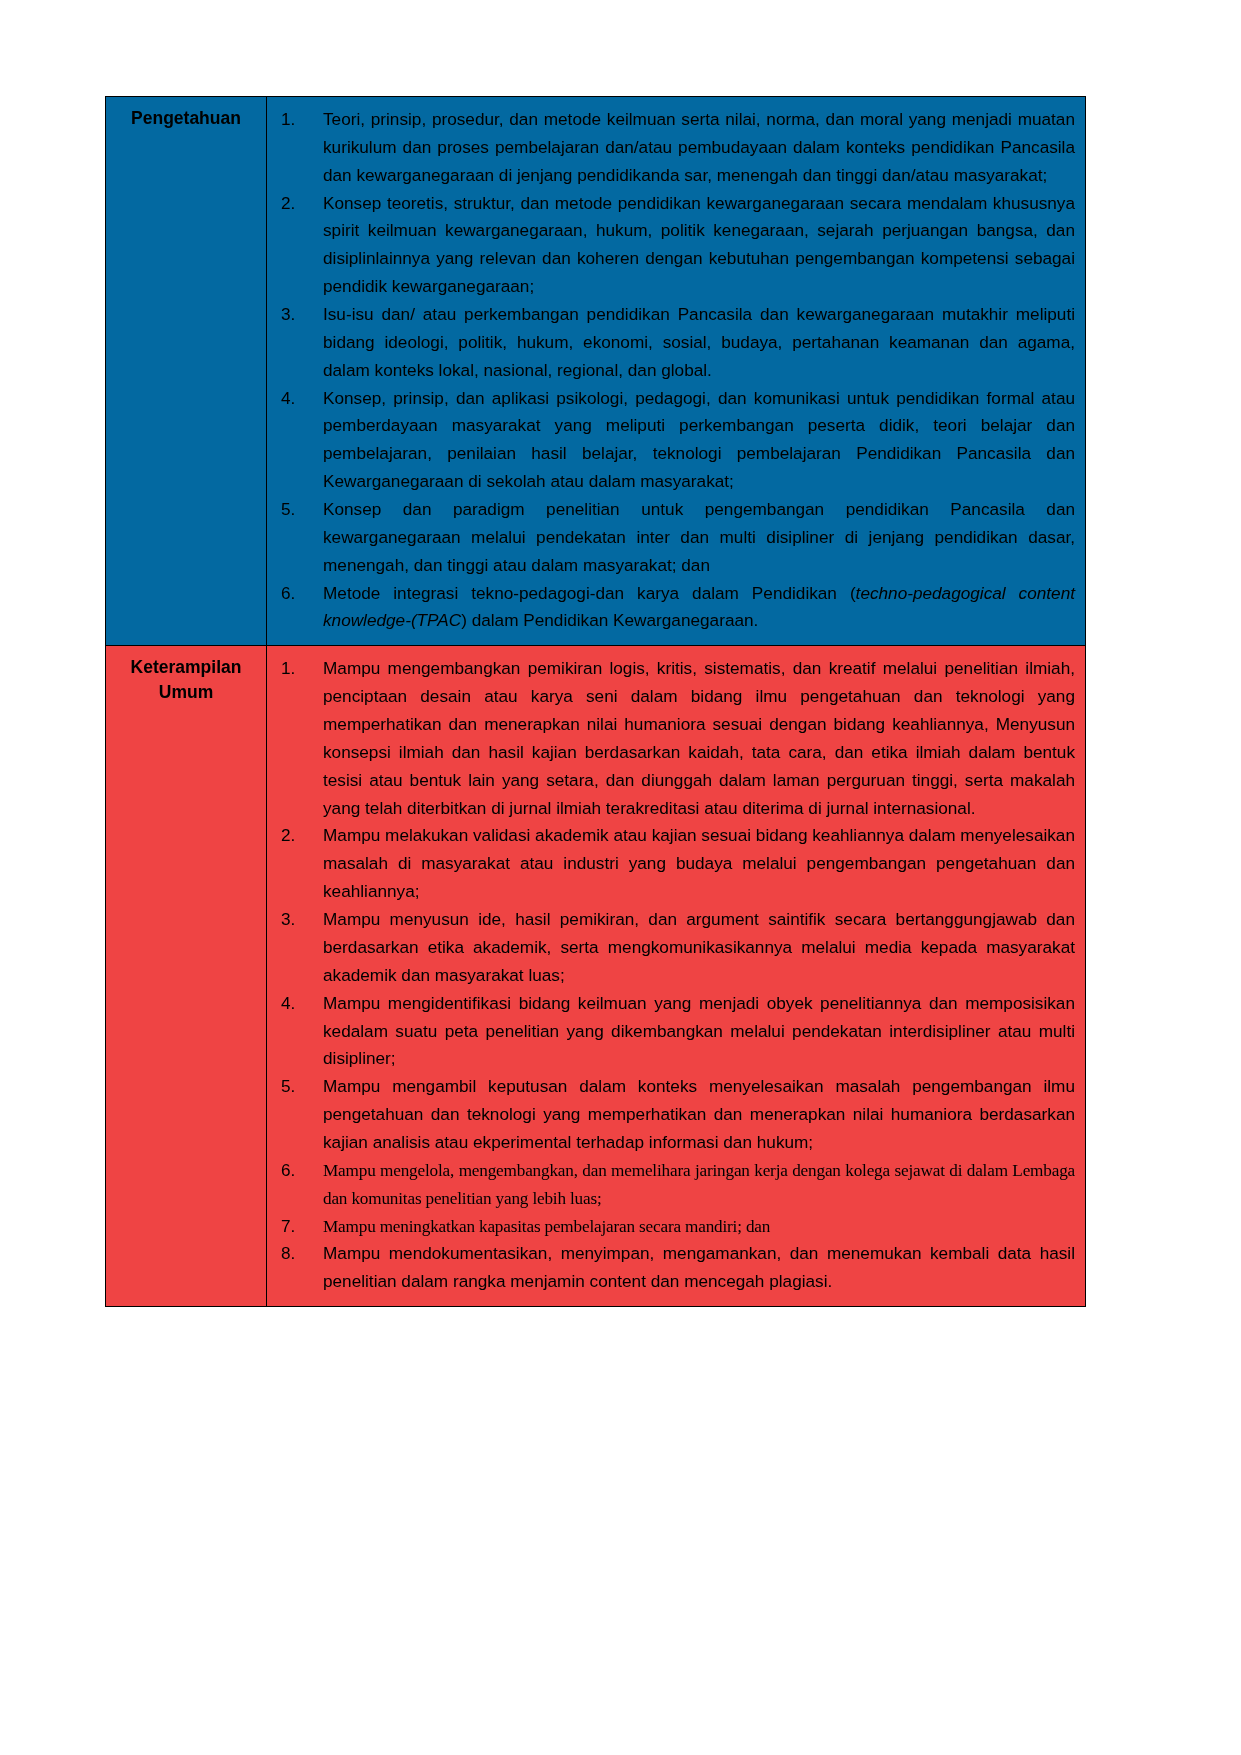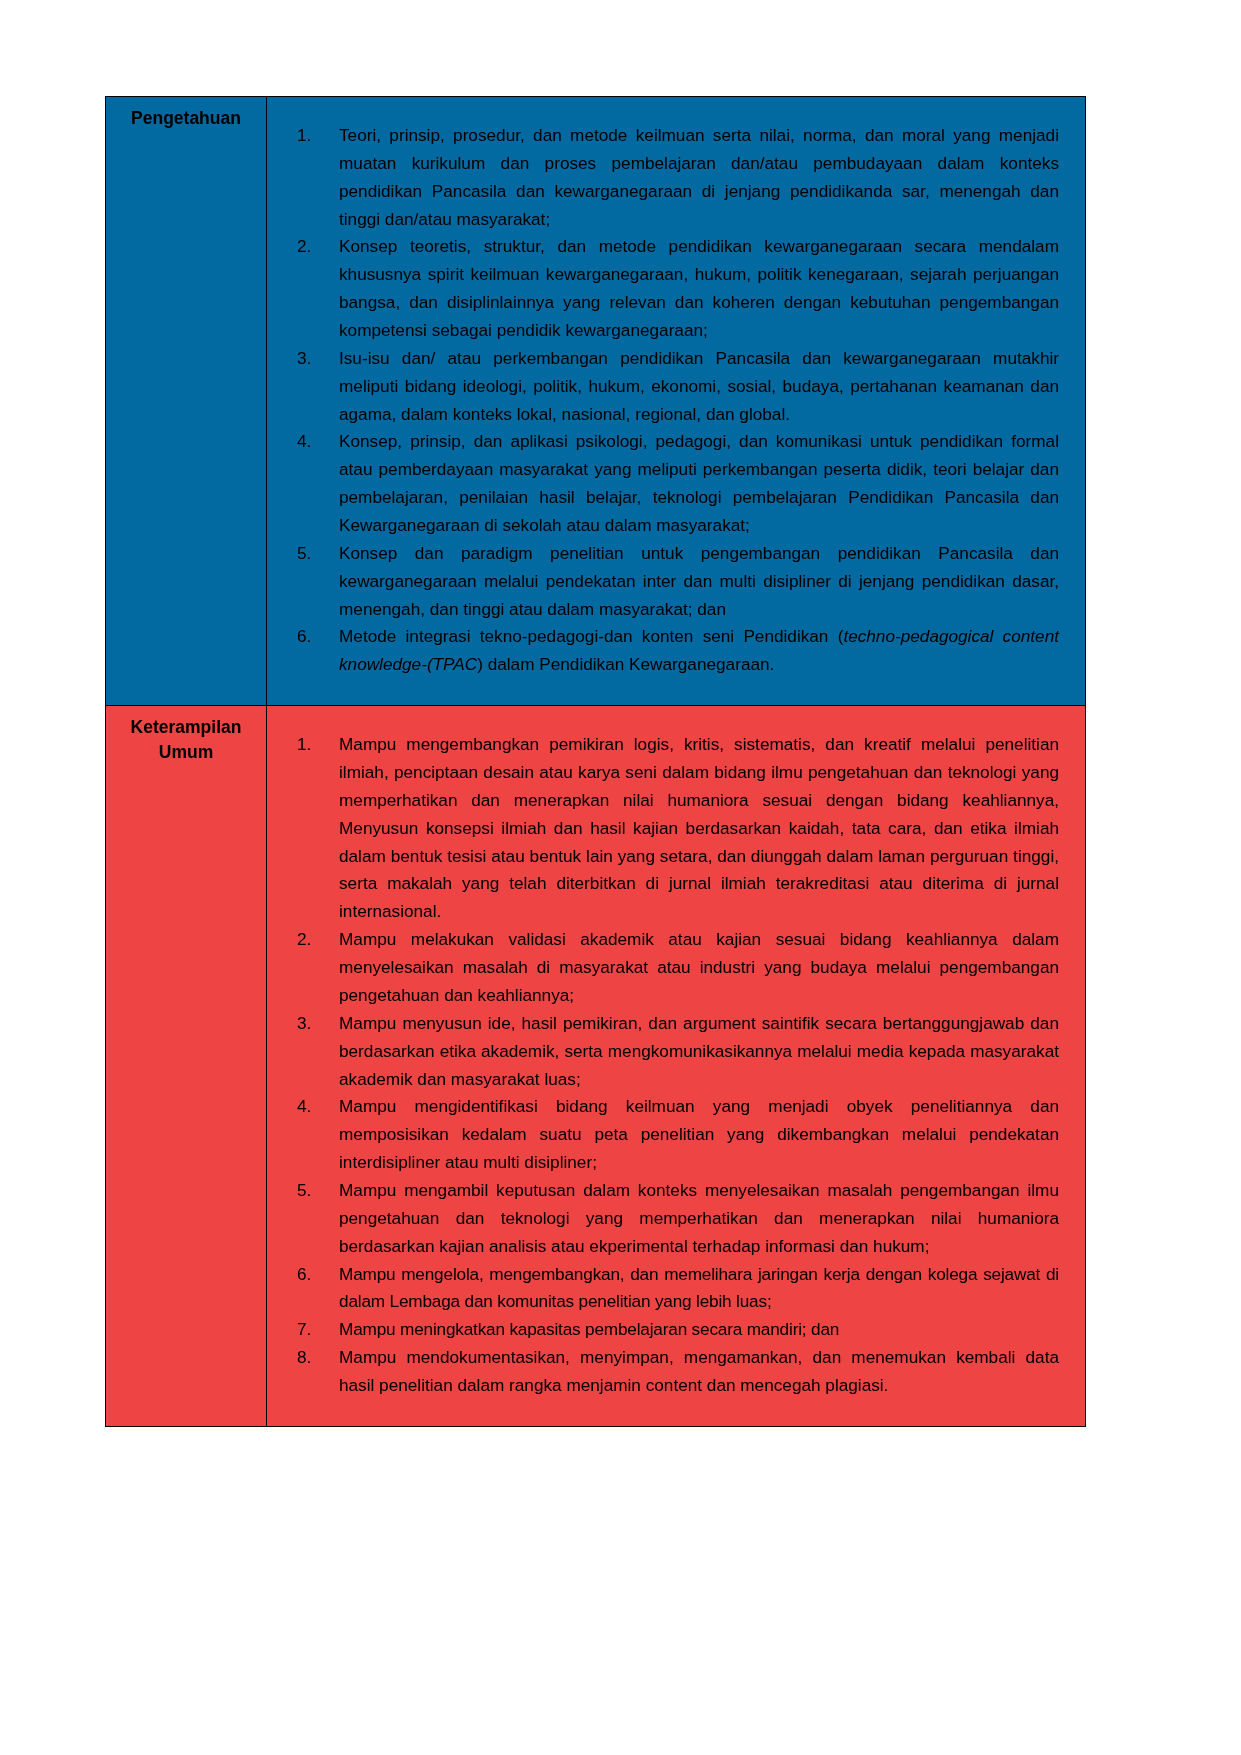--- a/index.html
+++ b/index.html
@@ -46,21 +46,21 @@
     padding-top: 10px;
     padding-bottom: 14px;
   }
   tr.row-shaded td {
     background: #0369a1;
   }
   tr.row-plain td {
     background: #ef4444;
   }
   ol.items {
-    margin: 16px;
+    margin: 0;
     padding: 0;
     list-style: none;
     counter-reset: itm;
   }
   ol.items > li {
     counter-increment: itm;
     position: relative;
     padding-left: 46px;
     font-size: 17.2px;
     line-height: 1.62;
@@ -81,21 +81,21 @@
   ol.items > li .txt {
     display: block;
   }
   
   li.nojust {
     text-align: left;
   }
   em.it {
     font-style: italic;
   }
-  .tight { letter-spacing: -0.18px; }
+  .tight { letter-spacing: -0.18px; font-family: Liberation Serif, serif; }
 </style>
 </head>
 <body>
 
 <div class="page">
 
   <table class="skl-table">
     <tbody>
 
       <tr class="row-shaded">
@@ -113,21 +113,21 @@
             <li>
                 <span class="txt">Isu-isu dan/ atau perkembangan pendidikan Pancasila dan kewarganegaraan mutakhir meliputi bidang ideologi, politik, hukum, ekonomi, sosial, budaya, pertahanan keamanan dan agama, dalam konteks lokal, nasional, regional, dan global.</span>
               </li>
             <li>
                 <span class="txt">Konsep, prinsip, dan aplikasi psikologi, pedagogi, dan komunikasi untuk pendidikan formal atau pemberdayaan masyarakat yang meliputi perkembangan peserta didik, teori belajar dan pembelajaran, penilaian hasil belajar, teknologi pembelajaran Pendidikan Pancasila dan Kewarganegaraan di sekolah atau dalam masyarakat;</span>
               </li>
             <li>
                 <span class="txt">Konsep dan paradigm penelitian untuk pengembangan pendidikan Pancasila dan kewarganegaraan melalui pendekatan inter dan multi disipliner di jenjang pendidikan dasar, menengah, dan tinggi atau dalam masyarakat; dan</span>
               </li>
             <li>
-                <span class="txt"><span>Metode integrasi tekno-pedagogi-dan konten seni Pendidikan (</span><em class="it">techno-pedagogical content knowledge-(TPAC</em><span>) dalam Pendidikan Kewarganegaraan.</span></span>
+                <span class="txt"><span>Metode integrasi tekno-pedagogi-dan karya dalam Pendidikan (</span><em class="it">techno-pedagogical content knowledge-(TPAC</em><span>) dalam Pendidikan Kewarganegaraan.</span></span>
               </li>
           </ol>
         </td>
       </tr>
 
       <tr class="row-plain">
         <td class="label-cell">
           <span>Keterampilan</span><br>
           <span>Umum</span>
         </td>

